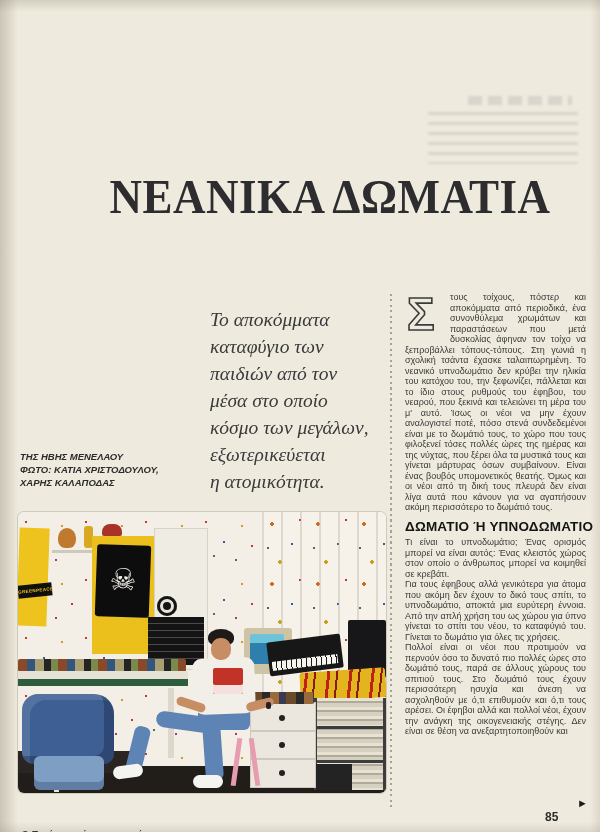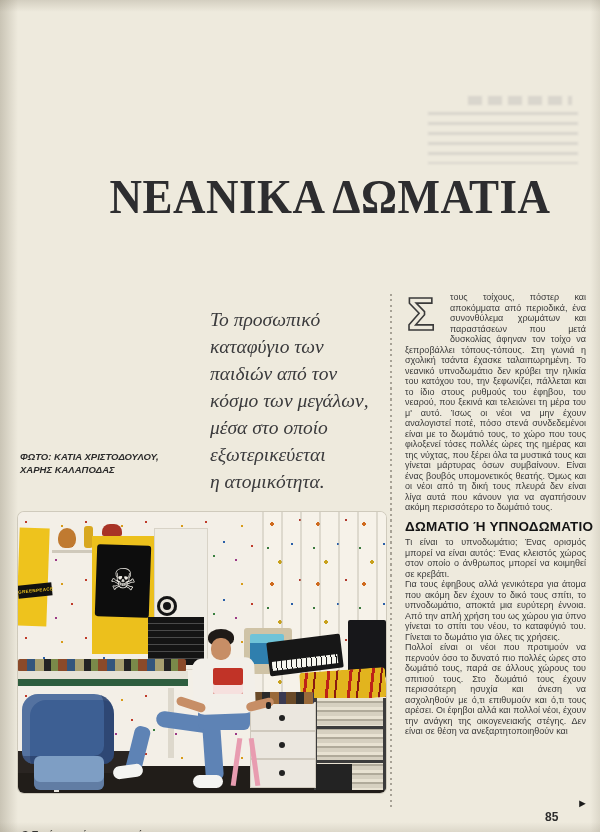--- a/index.html
+++ b/index.html
@@ -165,30 +165,31 @@
 <div class="edge edge-top"></div>
 <div class="edge edge-right"></div>
 <div class="edge edge-bottom"></div>
 
 <div class="ghost ghost-a"></div>
 <div class="ghost ghost-b"></div>
 
 <h1 class="page-title">ΝΕΑΝΙΚΑ ΔΩΜΑΤΙΑ</h1>
 
 <div class="pull-quote">
-  <div>Το προσωπικό</div>
+  <div>Το αποκόμματα</div>
   <div>καταφύγιο των</div>
   <div>παιδιών από τον</div>
+  <div>μέσα στο οποίο</div>
   <div>κόσμο των μεγάλων,</div>
-  <div>μέσα στο οποίο</div>
   <div>εξωτερικεύεται</div>
   <div>η ατομικότητα.</div>
 </div>
 
 <div class="byline">
+  <div>ΤΗΣ ΗΒΗΣ ΜΕΝΕΛΑΟΥ</div>
   <div>ΦΩΤΟ: ΚΑΤΙΑ ΧΡΙΣΤΟΔΟΥΛΟΥ,</div>
   <div>ΧΑΡΗΣ ΚΑΛΑΠΟΔΑΣ</div>
 </div>
 
 <div class="col-divider"></div>
 
 <div class="photo">
   <div class="ph ph-wall"></div>
   <div class="ph ph-curtain"></div>
   <div class="ph ph-floor"></div>

